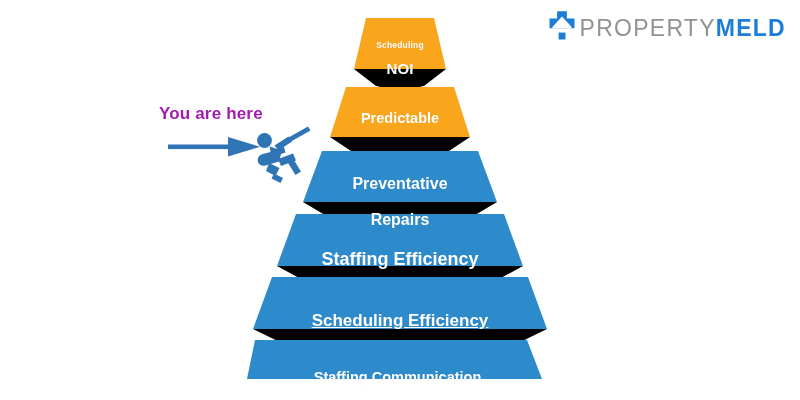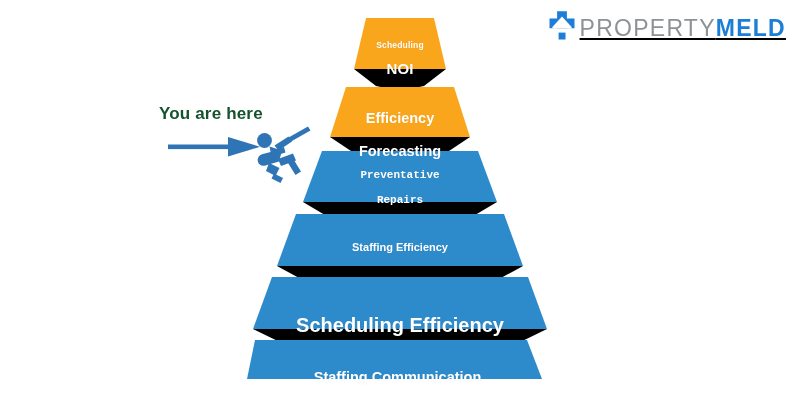--- a/index.html
+++ b/index.html
@@ -20,21 +20,20 @@
   }
 
   
   .brand {
     position: absolute;
     top: 10px;
     right: 14px;
     display: flex;
     align-items: center;
     gap: 0;
-    text-decoration: underline;
   }
   .brand-mark {
     width: 36px;
     height: 36px;
     display: block;
   }
   .brand-text {
     font-size: 23px;
     line-height: 1;
     white-space: nowrap;
@@ -47,21 +46,21 @@
   .brand-meld {
     color: #1c7ed6;
     font-weight: 700;
   }
 
   
   .callout {
     position: absolute;
     left: 159px;
     top: 104px;
-    color: #14532d;
+    color: #a21caf;
     font-size: 17px;
     font-weight: 700;
     letter-spacing: 0.01em;
     white-space: nowrap;
   }
   .callout-arrow {
     position: absolute;
     left: 168px;
     top: 134px;
     width: 92px;
@@ -169,34 +168,33 @@
       <path d="M255,340 L527,340 L542,379 L247,379 Z" fill="#2e8bcb"></path>
     </g>
   </svg>
 
   <div class="tier-label" style="left:340px; top:31px; width:120px; font-size:8.5px; letter-spacing:0.02em;">
     <div>Scheduling</div>
     <div style="font-size:15px; line-height:1.15;text-align:center;">NOI</div>
   </div>
 
   <div class="tier-label" style="left:320px; top:94px; width:160px; font-size:14.5px;">
-    <div>Efficiency</div>
-    <div>Forecasting</div>
-  </div>
-
-  <div class="tier-label" style="left:300px; top:157px; width:200px; font-size:11px;font-family:Liberation Mono, monospace;">
+    <div>Predictable</div>
+  </div>
+
+  <div class="tier-label" style="left:300px; top:157px; width:200px; font-size:16px;">
     <div>Preventative</div>
     <div>Repairs</div>
   </div>
 
-  <div class="tier-label" style="left:280px; top:229px; width:240px; font-size:11px;">
+  <div class="tier-label" style="left:280px; top:229px; width:240px; font-size:18px;">
     <div>Staffing Efficiency</div>
   </div>
 
-  <div class="tier-label" style="left:255px; top:292px; width:290px; font-size:20px;">
+  <div class="tier-label" style="left:255px; top:292px; width:290px; font-size:17px;text-decoration:underline;">
     <div>Scheduling Efficiency</div>
   </div>
 
   <div class="tier-label" style="left:250px; top:353px; width:295px; font-size:14.5px;">
     <div>Staffing Communication</div>
   </div>
 
 </div>
 
 </body></html>

